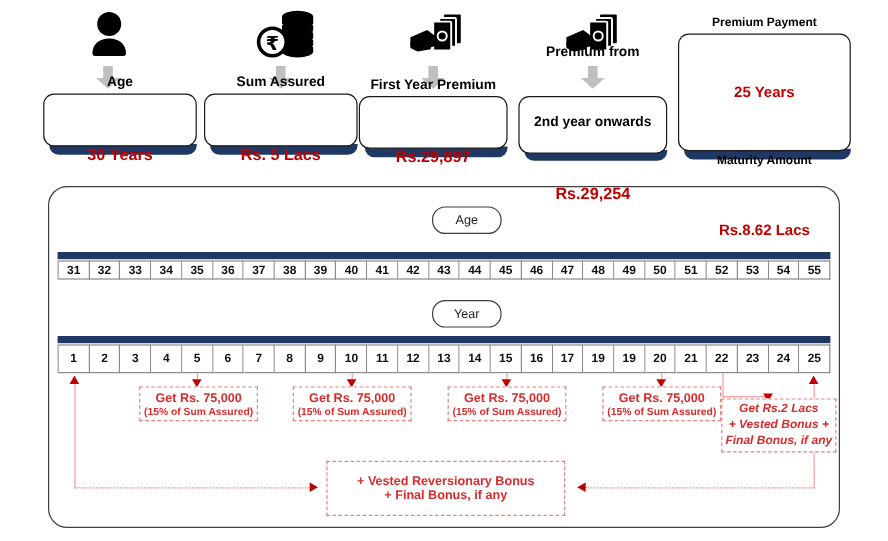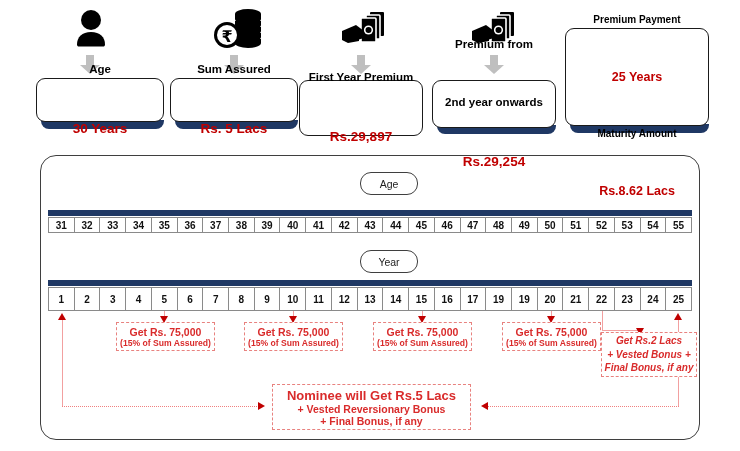--- a/index.html
+++ b/index.html
@@ -206,21 +206,21 @@
   <div class="card" style="left:36px;top:78px;width:128px;height:44px;">
     <span class="ln lbl">Age</span>
     <span class="ln val">30 Years</span>
   </div>
 
   <div class="card" style="left:170px;top:78px;width:128px;height:44px;">
     <span class="ln lbl">Sum Assured</span>
     <span class="ln val">Rs. 5 Lacs</span>
   </div>
 
-  <div class="card" style="left:299px;top:80px;width:124px;height:56px;">
+  <div class="card" style="left:299px;top:80px;width:124px;height:44px;">
     <span class="ln lbl">First Year Premium</span>
     <span class="ln val">Rs.29,897</span>
   </div>
 
   <div class="card" style="left:432px;top:80px;width:124px;height:48px;">
     <span class="ln lbl">Premium from</span>
     <span class="ln lbl">2nd year onwards</span>
     <span class="ln val">Rs.29,254</span>
   </div>
 
@@ -333,21 +333,20 @@
     <span class="t2">(15% of Sum Assured)</span>
   </div>
 
   <div class="callout" style="left:601px;top:332px;width:96px;height:45px;">
     <span class="b1">Get Rs.2 Lacs</span>
     <span class="b1">+ Vested Bonus +</span>
     <span class="b1">Final Bonus, if any</span>
   </div>
 
   <div class="callout nominee" style="left:272px;top:384px;width:199px;height:46px;">
-    <span class="n1">Nominee will Get Rs.5 Lacs</span>
     <span class="n2">+ Vested Reversionary Bonus</span>
     <span class="n2">+ Final Bonus, if any</span>
   </div>
 
   <div class="ahead-up" style="left:58px;top:313px;"></div>
   <div class="vline solid" style="left:62px;top:319px;height:88px;"></div>
   <div class="hline" style="left:62px;top:406px;width:197px;"></div>
   <div class="ahead-right" style="left:258px;top:402px;"></div>
 
   <div class="ahead-up" style="left:674px;top:313px;"></div>

